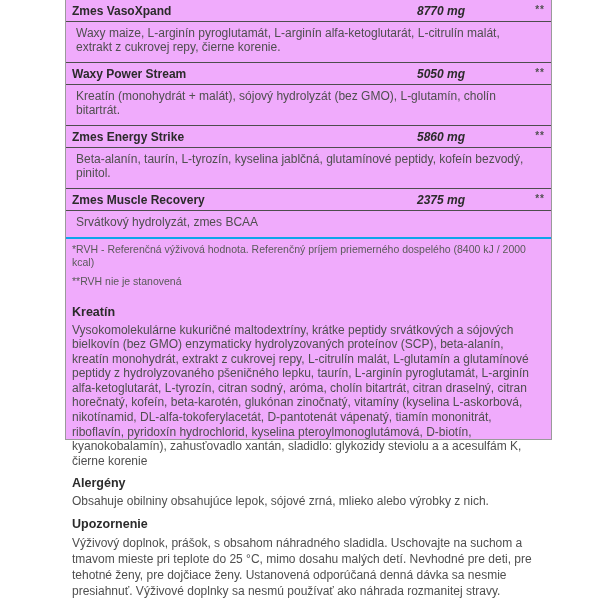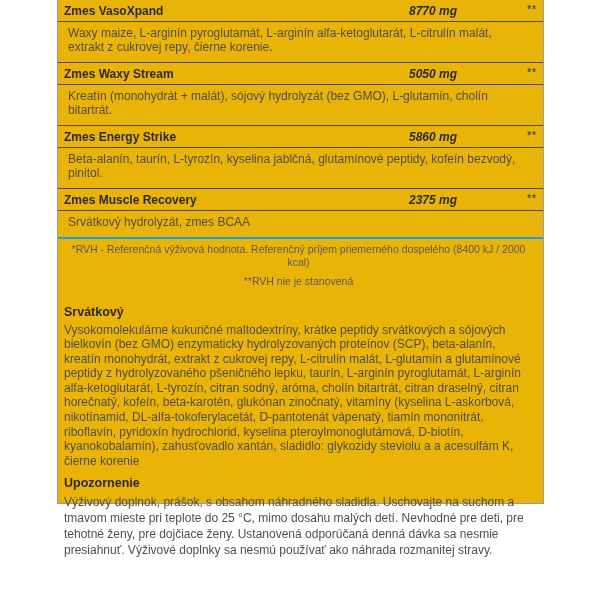--- a/index.html
+++ b/index.html
@@ -7,27 +7,27 @@
     width: 600px; height: 600px;
     background: #ffffff;
     font-family: "Liberation Sans", "DejaVu Sans", sans-serif;
     color: #4f4f4f;
     position: relative;
     overflow: hidden;
     -webkit-font-smoothing: antialiased;
   }
   .label-panel {
     position: absolute;
-    left: 57px; top: 0;
-    width: 487px; height: 504px;
+    left: 65px; top: 0;
+    width: 487px; height: 440px;
     border-left: 1px solid #9a9a9a;
     border-right: 1px solid #9a9a9a;
     border-bottom: 1px solid #9a9a9a;
     box-sizing: border-box;
-    background: #eab308;
+    background: #f0abfc;
   }
   
   .blend-header {
     display: flex;
     align-items: flex-start;
     padding: 4px 4px 3px 6px;
     font-size: 12px;
     font-weight: bold;
     color: #2b2b2b;
     border-bottom: 1px solid #4d4d4d;
@@ -42,21 +42,21 @@
   }
   .blend-desc {
     padding: 4px 14px 8px 10px;
     font-size: 12px;
     line-height: 14px;
     color: #4f4f4f;
     border-bottom: 1px solid #4d4d4d;
   }
   .blend-row:last-of-type .blend-desc { border-bottom: 2px solid #0ea5e9; }
   
-  .footnotes { padding: 4px 10px 0 6px; text-align: center; }
+  .footnotes { padding: 4px 10px 0 6px; }
   .footnote {
     font-size: 10.5px;
     line-height: 12.5px;
     color: #5a5a5a;
     margin: 0 0 7px 0;
   }
   
   .sections { padding: 2px 6px 0 6px; }
   .section-heading {
     font-size: 12.5px;
@@ -83,21 +83,21 @@
       <div class="blend-header">
         <span class="blend-name">Zmes VasoXpand</span>
         <span class="blend-amount">8770 mg</span>
         <span class="blend-note">**</span>
       </div>
       <div class="blend-desc">Waxy maize, L-arginín pyroglutamát, L-arginín alfa-ketoglutarát, L-citrulín malát, extrakt z cukrovej repy, čierne korenie.</div>
     </div>
 
     <div class="blend-row">
       <div class="blend-header">
-        <span class="blend-name">Zmes Waxy Stream</span>
+        <span class="blend-name">Waxy Power Stream</span>
         <span class="blend-amount">5050 mg</span>
         <span class="blend-note">**</span>
       </div>
       <div class="blend-desc">Kreatín (monohydrát + malát), sójový hydrolyzát (bez GMO), L-glutamín, cholín bitartrát.</div>
     </div>
 
     <div class="blend-row">
       <div class="blend-header">
         <span class="blend-name">Zmes Energy Strike</span>
         <span class="blend-amount">5860 mg</span>
@@ -118,24 +118,28 @@
   </div>
 
   <div class="footnotes">
     <p class="footnote">*RVH - Referenčná výživová hodnota. Referenčný príjem priemerného dospelého (8400 kJ / 2000 kcal)</p>
     <p class="footnote">**RVH nie je stanovená</p>
   </div>
 
   <div class="sections">
 
     <div class="section">
-      <div class="section-heading">Srvátkový</div>
+      <div class="section-heading">Kreatín</div>
       <p class="section-body">Vysokomolekulárne kukuričné maltodextríny, krátke peptidy srvátkových a sójových bielkovín (bez GMO) enzymaticky hydrolyzovaných proteínov (SCP), beta-alanín, kreatín monohydrát, extrakt z cukrovej repy, L-citrulín malát, L-glutamín a glutamínové peptidy z hydrolyzovaného pšeničného lepku, taurín, L-arginín pyroglutamát, L-arginín alfa-ketoglutarát, L-tyrozín, citran sodný, aróma, cholín bitartrát, citran draselný, citran horečnatý, kofeín, beta-karotén, glukónan zinočnatý, vitamíny (kyselina L-askorbová, nikotínamid, DL-alfa-tokoferylacetát, D-pantotenát vápenatý, tiamín mononitrát, riboflavín, pyridoxín hydrochlorid, kyselina pteroylmonoglutámová, D-biotín, kyanokobalamín), zahusťovadlo xantán, sladidlo: glykozidy steviolu a a acesulfám K, čierne korenie</p>
     </div>
 
+    <div class="section">
+      <div class="section-heading">Alergény</div>
+      <p class="section-body">Obsahuje obilniny obsahujúce lepok, sójové zrná, mlieko alebo výrobky z nich.</p>
+    </div>
 
     <div class="section section-upozornenie">
       <div class="section-heading">Upozornenie</div>
       <p class="section-body">Výživový doplnok, prášok, s obsahom náhradného sladidla. Uschovajte na suchom a tmavom mieste pri teplote do 25 °C, mimo dosahu malých detí. Nevhodné pre deti, pre tehotné ženy, pre dojčiace ženy. Ustanovená odporúčaná denná dávka sa nesmie presiahnuť. Výživové doplnky sa nesmú používať ako náhrada rozmanitej stravy.</p>
     </div>
 
   </div>
 
 </div>
 

